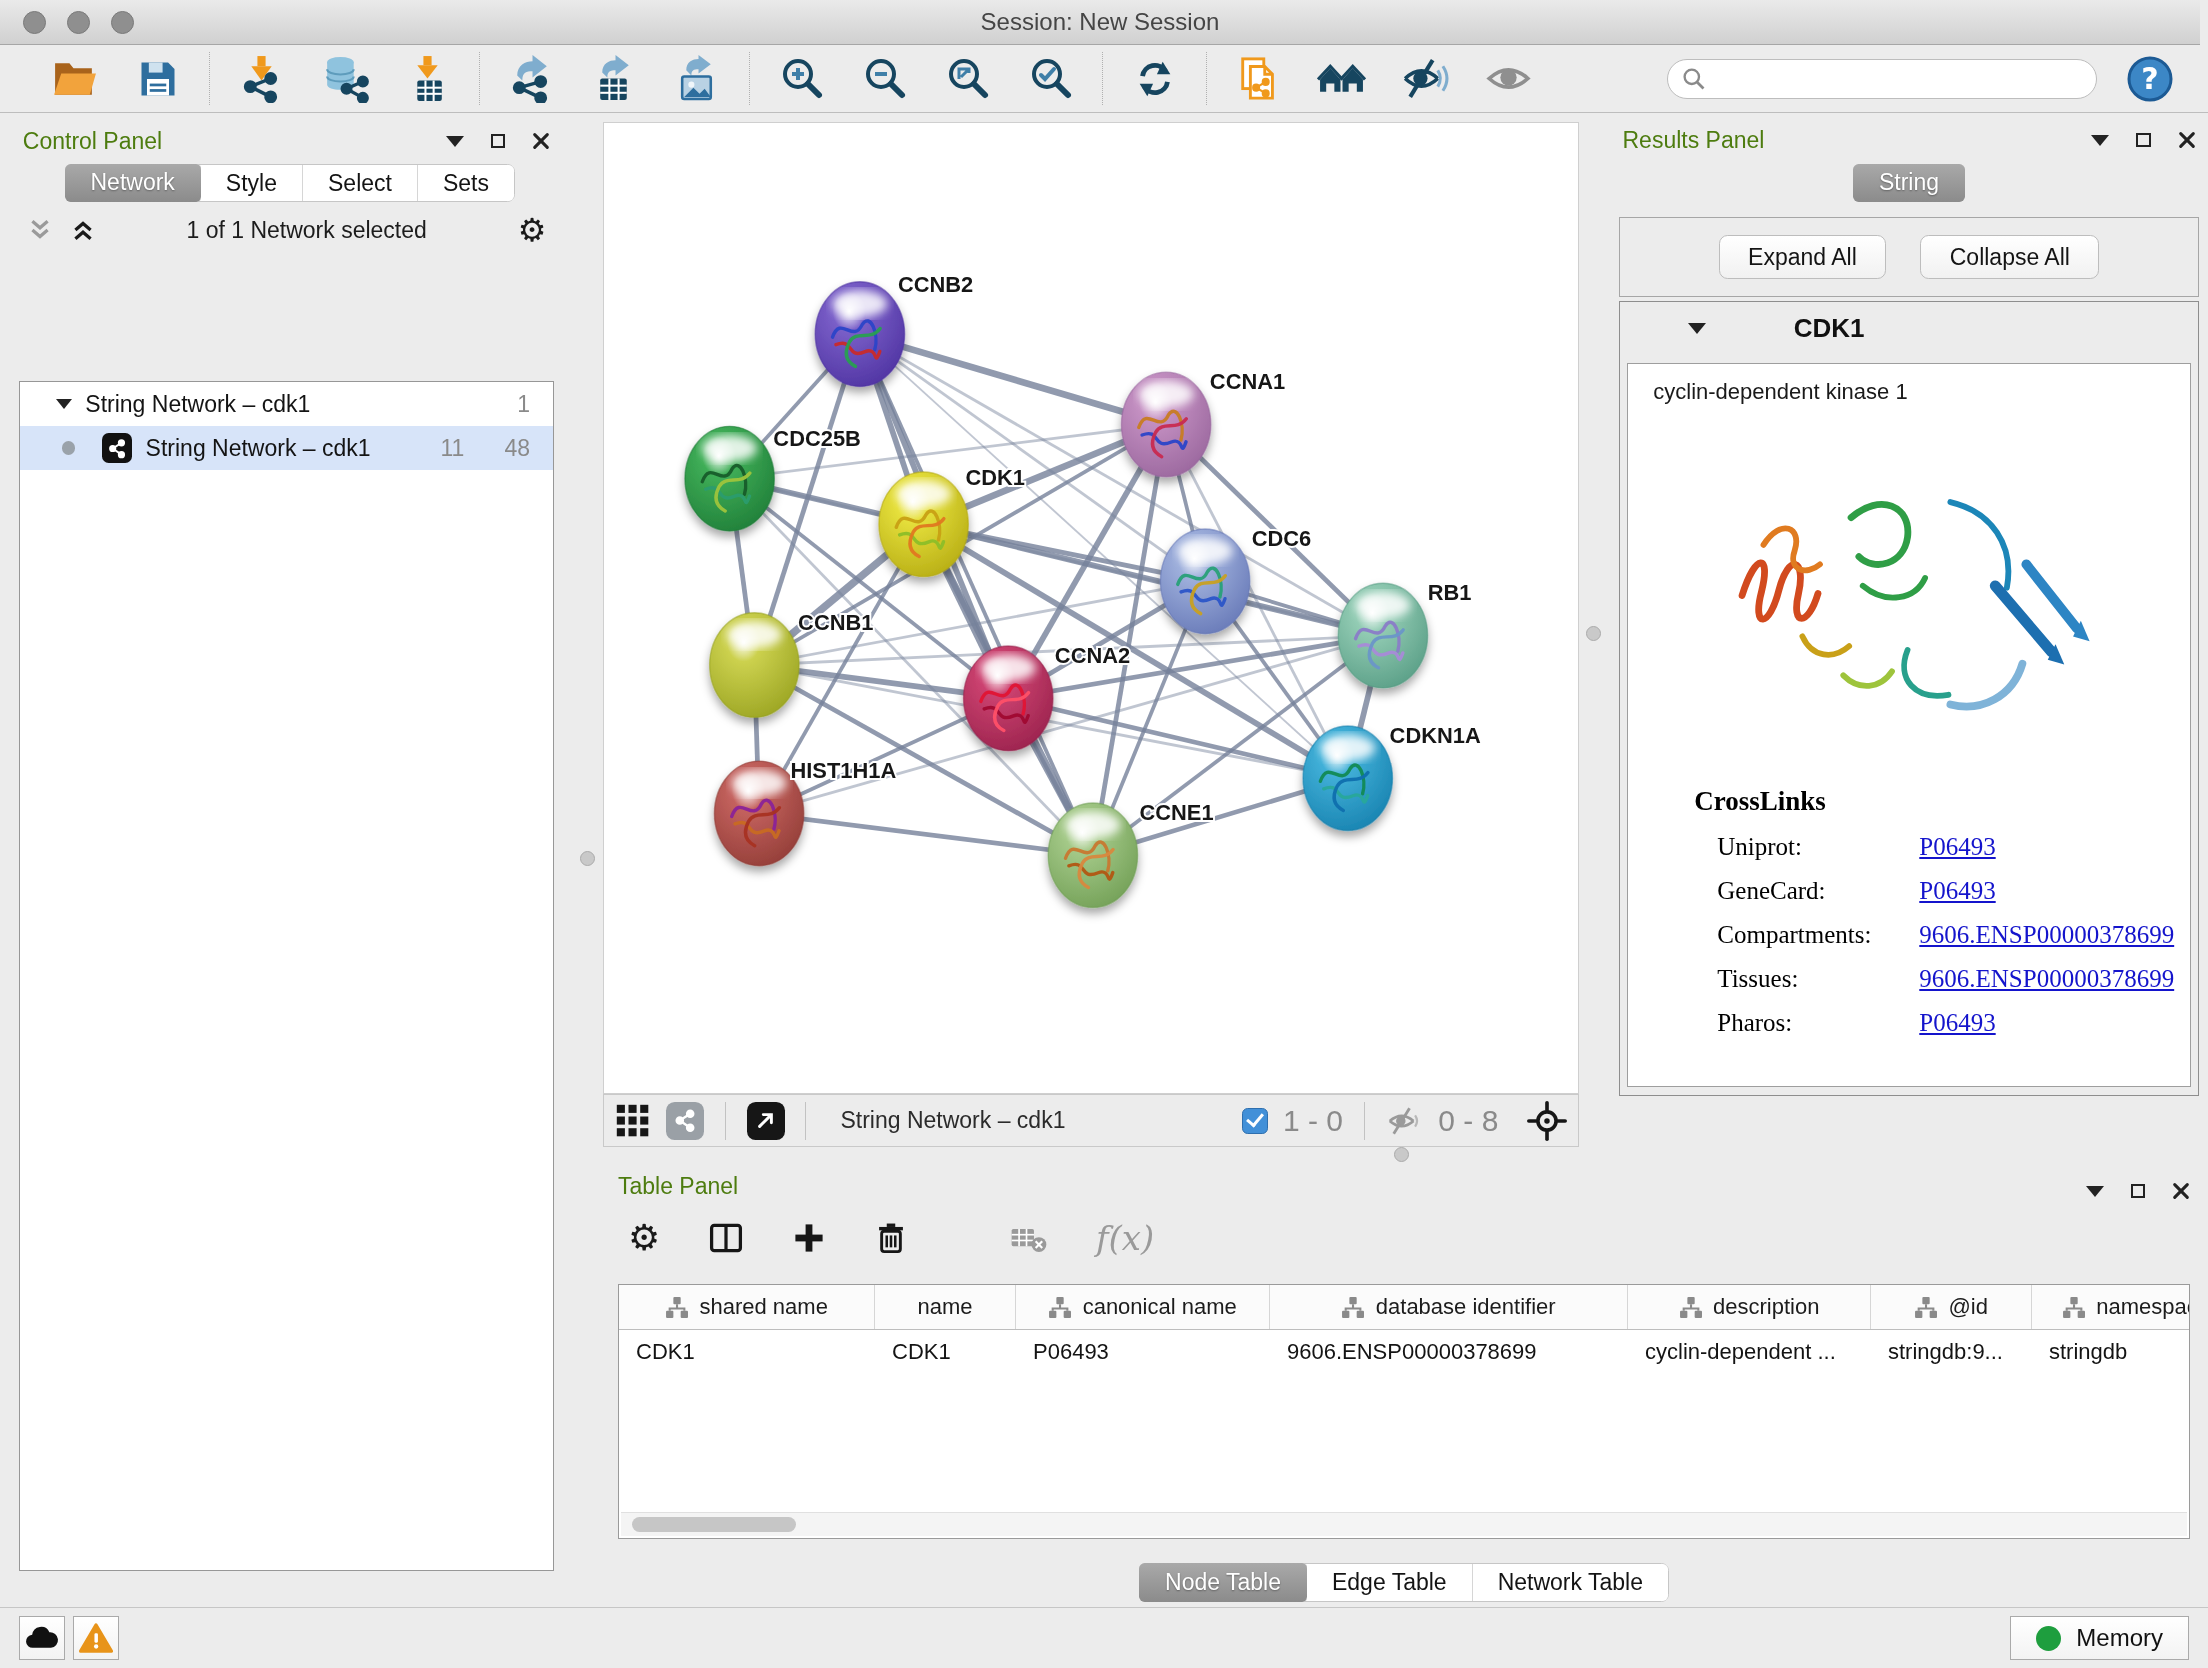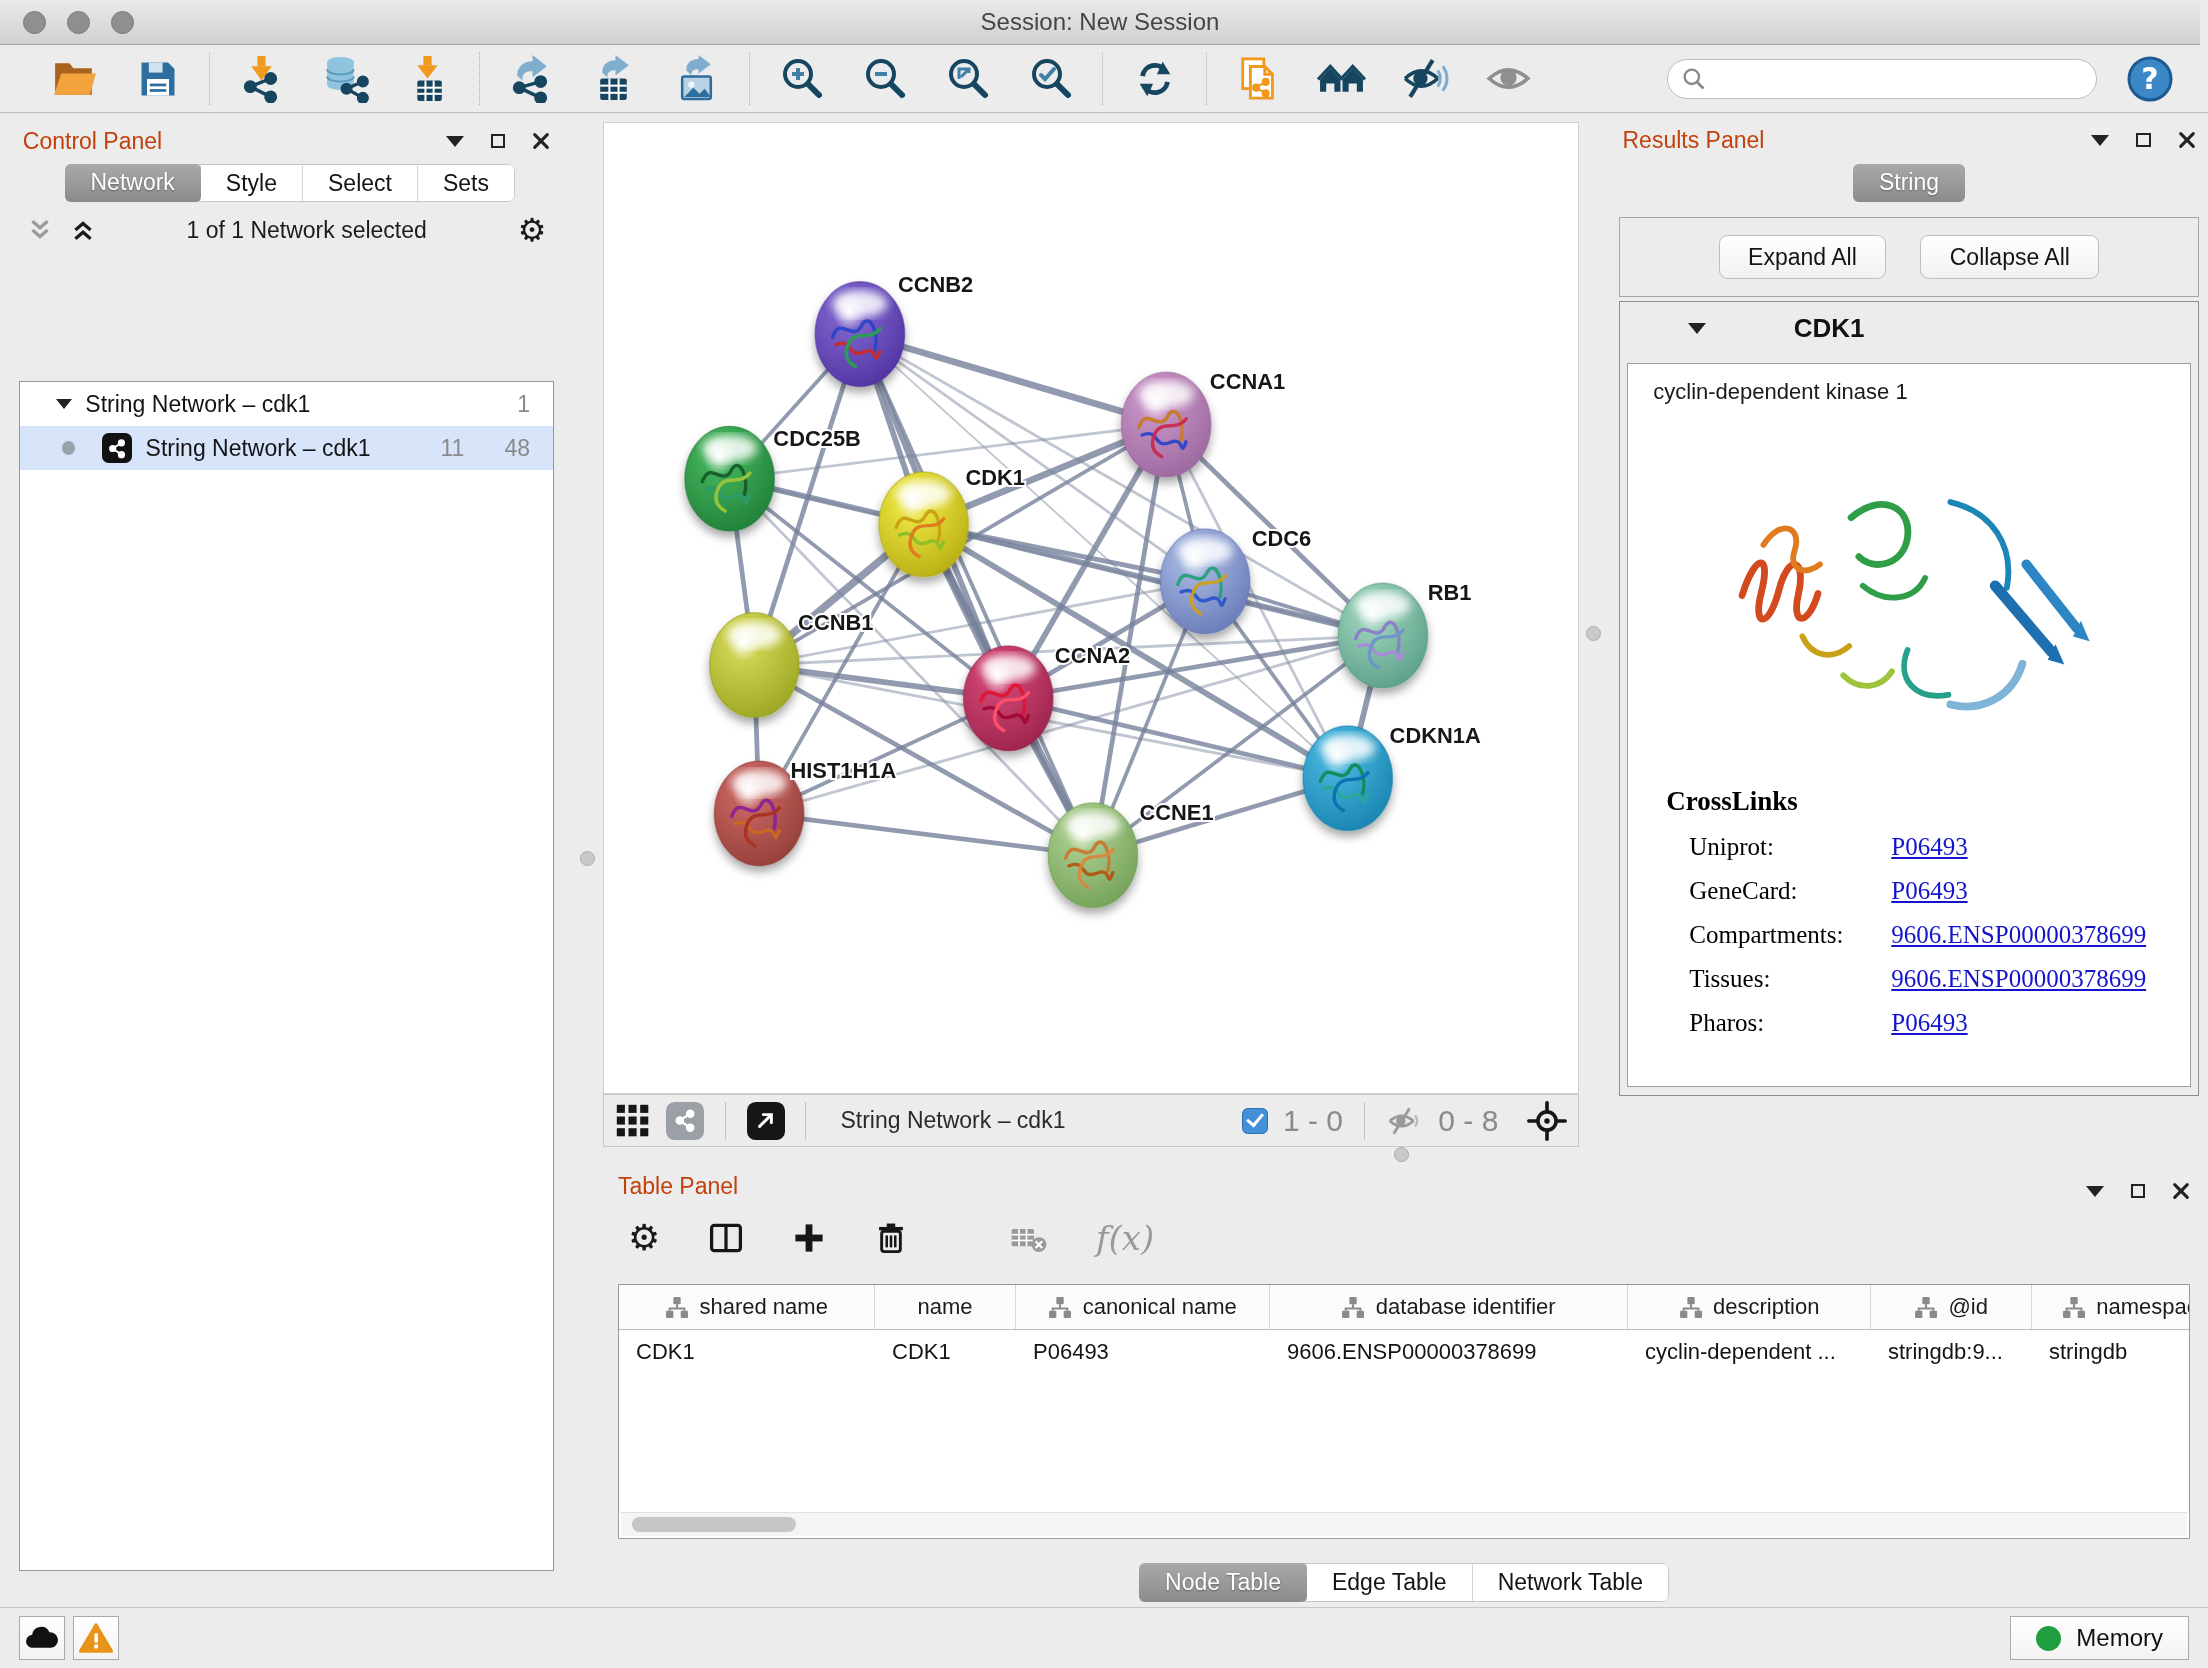--- a/index.html
+++ b/index.html
@@ -22,21 +22,21 @@
   .tb-btn{width:53px;height:53px;display:flex;align-items:center;justify-content:center;}
   .tb-spacer{flex:1;}
   .search-wrap{position:relative;margin-left:25px;}
   .search-input{width:430px;height:40px;border:1.9px solid #bdbdbd;border-radius:20px;background:#fff;
     padding:0 15px 0 48px;font-size:21px;color:#333;outline:none;box-sizing:border-box;}
   .search-glyph{position:absolute;left:14.3px;top:7.6px;pointer-events:none;}
   .help-btn{margin:0 25px 0 28.5px;width:48px;height:48px;display:flex;align-items:center;justify-content:center;}
 
   
   .panel-head{display:flex;align-items:center;}
-  .panel-title{font-size:23px;color:#c2410c;}
+  .panel-title{font-size:23px;color:#4d7c0f;}
   .win-ctrls{display:flex;align-items:center;gap:27px;margin-left:auto;}
   .tri-down{width:0;height:0;border-left:9.5px solid transparent;border-right:9.5px solid transparent;border-top:11.4px solid #222;}
   .sq-glyph{width:14.3px;height:14.3px;border:2.4px solid #222;box-sizing:border-box;}
 
   .segmented{display:inline-flex;background:#fff;border:1.9px solid #c6c6c6;border-radius:7.6px;}
   .segment{padding:4.8px 25px;font-size:23px;color:#141414;background:#fff;border-right:1.9px solid #d6d6d6;white-space:nowrap;}
   .segment:first-child{border-radius:5.7px 0 0 5.7px;}
   .segment:last-child{border-right:none;border-radius:0 5.7px 5.7px 0;}
   .segment.selected{background:linear-gradient(#a9a9a9,#8b8b8b);color:#fff;border-radius:5.7px;margin:-1px;padding:5.7px 26px;
     text-shadow:0 1px 1.9px rgba(0,0,0,.35);}
@@ -77,21 +77,21 @@
   .rp-box1{position:absolute;left:5.7px;right:5.7px;top:95px;height:78px;border:1.9px solid #a6a6a6;background:#ececec;
     display:flex;align-items:center;justify-content:center;gap:34px;}
   .rp-btn{background:linear-gradient(#ffffff,#f1f1f1);border:1.9px solid #bdbdbd;border-radius:8.6px;
     font-size:23px;color:#141414;padding:7.6px 28.5px;}
   .rp-box2{position:absolute;left:5.7px;right:5.7px;top:179px;bottom:53px;border:1.9px solid #8e8e8e;background:#ececec;}
   .rp-sec-head{height:53px;display:flex;align-items:center;padding-left:68px;gap:88px;}
   .rp-sec-name{font-size:26px;font-weight:bold;color:#111;}
   .rp-content{position:absolute;left:7.6px;right:7.6px;top:61px;bottom:7.6px;background:#fff;border:1.9px solid #9e9e9e;overflow:hidden;}
   .rp-desc{font-size:22px;color:#1a1a1a;padding:15px 0 0 25px;}
   .rp-protein{display:flex;justify-content:center;margin-top:25px;}
-  .xl-block{padding:25px 13px 0 38px;font-family:"Liberation Serif",serif;}
+  .xl-block{padding:25px 13px 0 38px;font-family:"Liberation Serif",serif;margin-left:28px;}
   .xl-title{font-size:27px;font-weight:bold;color:#000;}
   .xl-row{display:flex;margin-top:16px;padding-left:23px;font-size:25px;}
   .xl-label{width:202px;color:#000;}
   .xl-link{color:#1414cc;text-decoration:underline;}
 
   
   .table-panel{position:absolute;left:603px;top:1164px;width:1602px;height:434px;}
   .tp-head{height:36px;padding:0 15px;align-items:flex-end;}
   .tp-toolbar{height:76px;display:flex;align-items:center;gap:48px;padding-left:25px;}
   .tp-gap{width:5.7px;}

